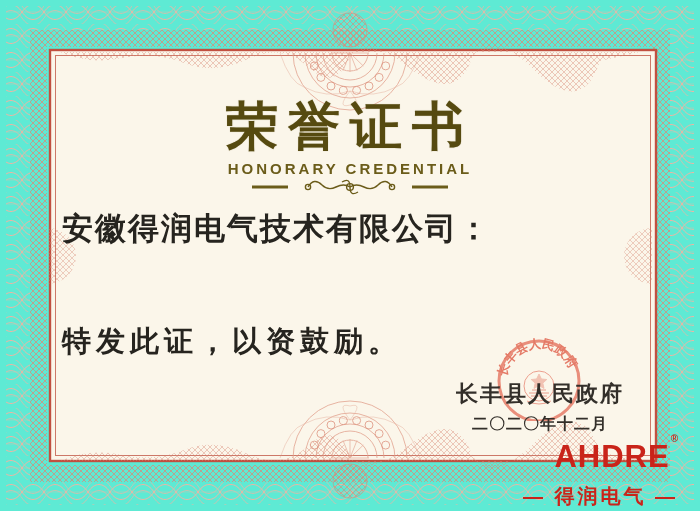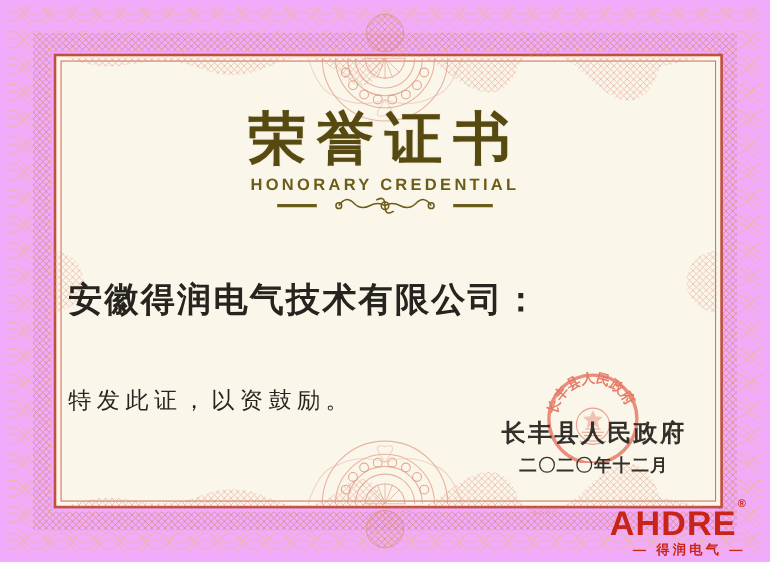--- a/index.html
+++ b/index.html
@@ -1,53 +1,53 @@
 <!DOCTYPE html>
 <html><head>
 <meta charset="utf-8">
 <style>
   html,body{margin:0;padding:0;background:#ffffff;}
   .certificate{
     position:relative;width:700px;height:511px;overflow:hidden;
-    background:#f0abfc;
+    background:#5eead4;
     font-family:"Liberation Serif", serif;
   }
   .border-layer{position:absolute;left:0;top:0;z-index:0;}
   .content{position:absolute;inset:0;z-index:2;}
   .title{
     position:absolute;top:92px;left:0;width:100%;text-align:center;
     font-family:"Liberation Sans", sans-serif;
     font-weight:bold;font-size:52px;letter-spacing:10px;
     color:#564a10;text-shadow:0 0 1px rgba(86,74,16,.4);
   }
   .subtitle{
     position:absolute;top:160px;left:0;width:100%;text-align:center;
     font-family:"Liberation Sans", sans-serif;
     font-size:15px;letter-spacing:3px;color:#6b5c1a;font-weight:bold;
   }
   .flourish{position:absolute;top:178px;left:250px;}
   .bodytext{position:absolute;left:62px;right:40px;color:#26241f;}
   .line-recipient{top:208px;font-size:31px;letter-spacing:2px;font-weight:bold;}
   .line-award{top:270px;font-size:29px;letter-spacing:2px;font-weight:bold;text-indent:52px;}
-  .line-closing{top:306px;font-size:21px;letter-spacing:5px;font-weight:normal;}
-  .bodytext{font-family:"Liberation Serif", serif;margin-top:44px;}
+  .line-closing{top:322px;font-size:29px;letter-spacing:5px;font-weight:bold;}
+  .bodytext{font-family:"Liberation Serif", serif;}
   .seal{position:absolute;left:494px;top:331px;z-index:1;opacity:.82;}
   .sign-block{
     position:absolute;top:379px;right:76px;z-index:2;text-align:center;
     color:#332f2a;font-weight:bold;
   }
   .issuer{font-size:22px;letter-spacing:2px;line-height:30px;}
   .issue-date{font-size:16px;letter-spacing:1px;line-height:30px;}
   .logo{
     position:absolute;right:22px;bottom:4px;z-index:3;text-align:right;
     color:#c9241a;font-family:Liberation Sans, sans-serif;line-height:1.05;
   }
   .brand{font-size:31px;font-weight:bold;letter-spacing:1px;position:relative;}
   .brand sup{font-size:10px;position:relative;top:-14px;left:1px;}
-  .brand-cn{font-size:12px;font-weight:bold;letter-spacing:3px;margin-top:2px;}
+  .brand-cn{font-size:20px;font-weight:bold;letter-spacing:3px;margin-top:12px;}
 </style>
 </head>
 <body>
 
 <div class="certificate">
 
   <svg class="border-layer" width="700" height="511" viewBox="0 0 700 511">
     <defs>
       <pattern id="wave" width="44" height="24" patternUnits="userSpaceOnUse">
         <g fill="none" stroke="#edb5a3" stroke-width="1">

